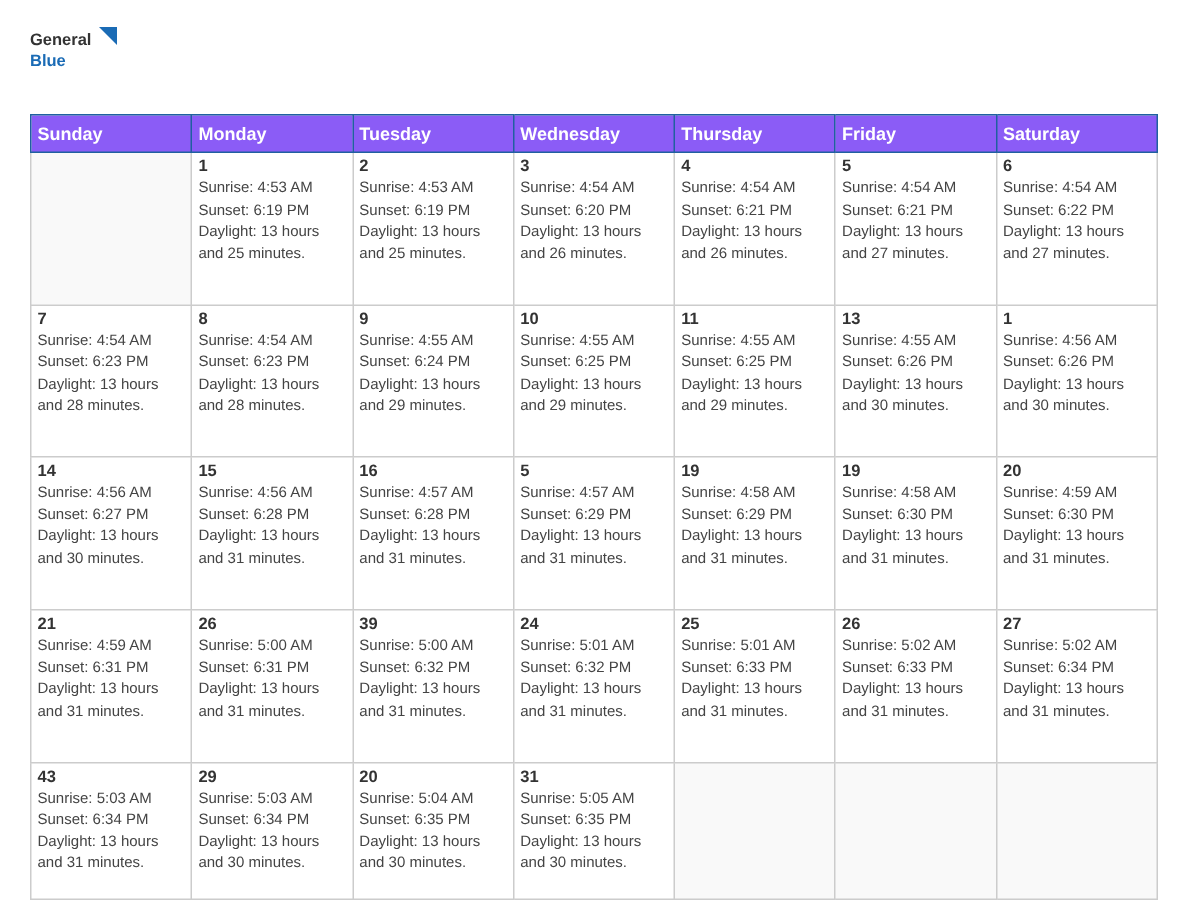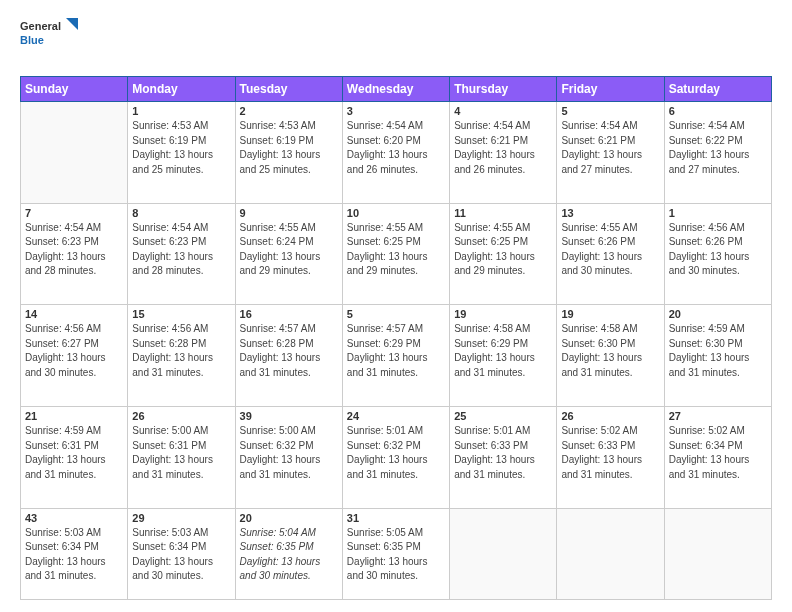--- a/index.html
+++ b/index.html
@@ -324,21 +324,21 @@
           </td>
           <td>
             <span class="day-num">29</span>
             <div class="cell-info" style="white-space: pre-line;">Sunrise: 5:03 AM
 Sunset: 6:34 PM
 Daylight: 13 hours
 and 30 minutes.</div>
           </td>
           <td>
             <span class="day-num">20</span>
-            <div class="cell-info" style="white-space: pre-line; font-style: italic;">Sunrise: 5:04 AM
+            <div class="cell-info" style="white-space: pre-line;">Sunrise: 5:04 AM
 Sunset: 6:35 PM
 Daylight: 13 hours
 and 30 minutes.</div>
           </td>
           <td>
             <span class="day-num">31</span>
             <div class="cell-info" style="white-space: pre-line;">Sunrise: 5:05 AM
 Sunset: 6:35 PM
 Daylight: 13 hours
 and 30 minutes.</div>

